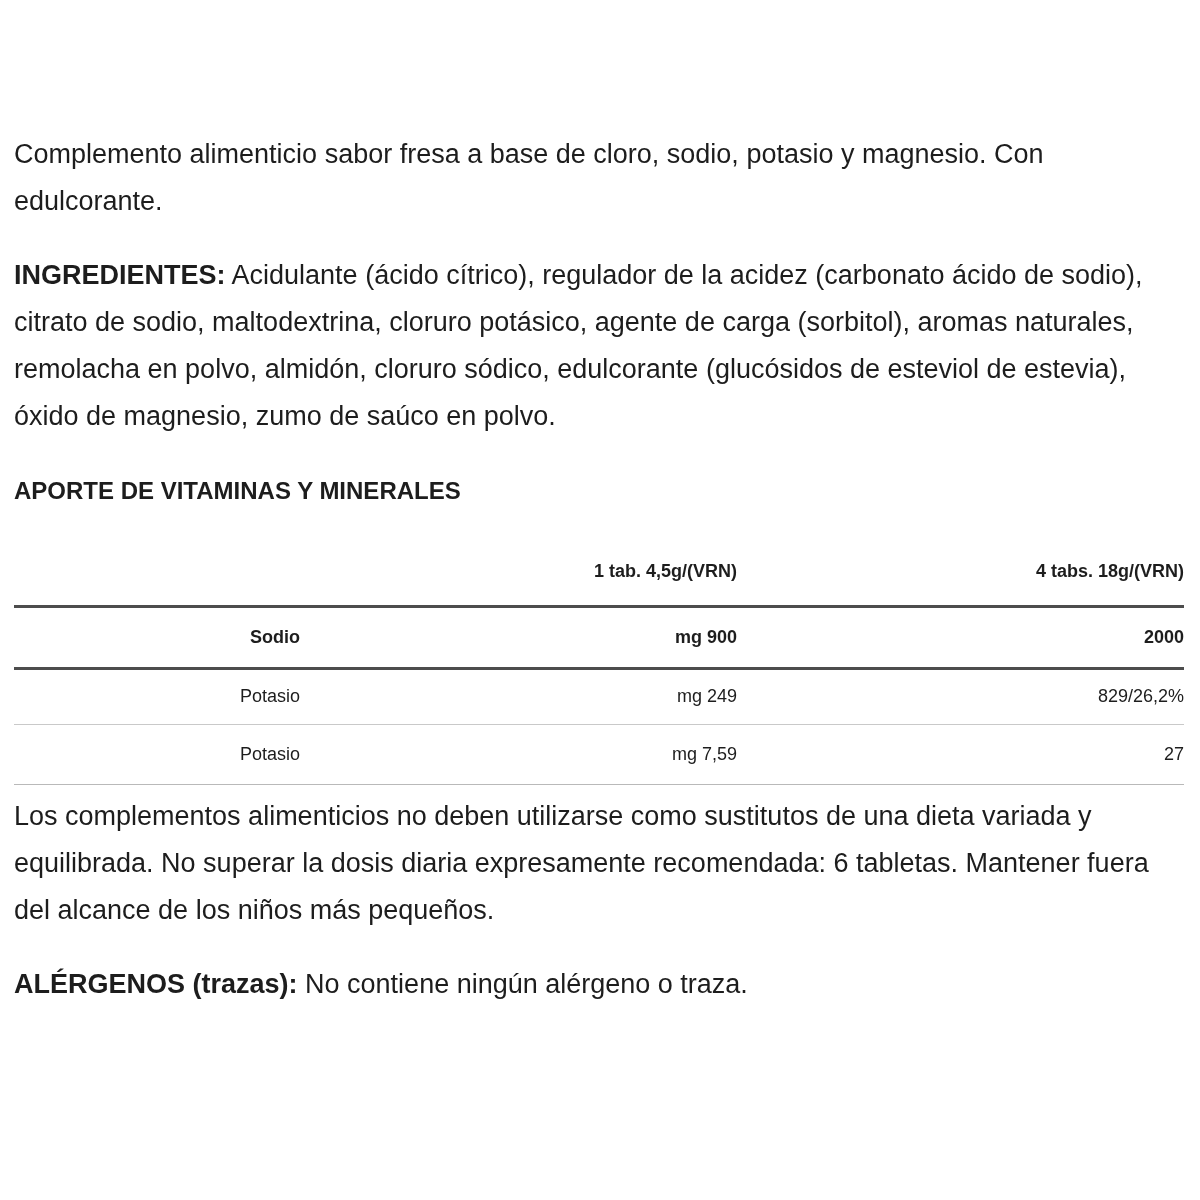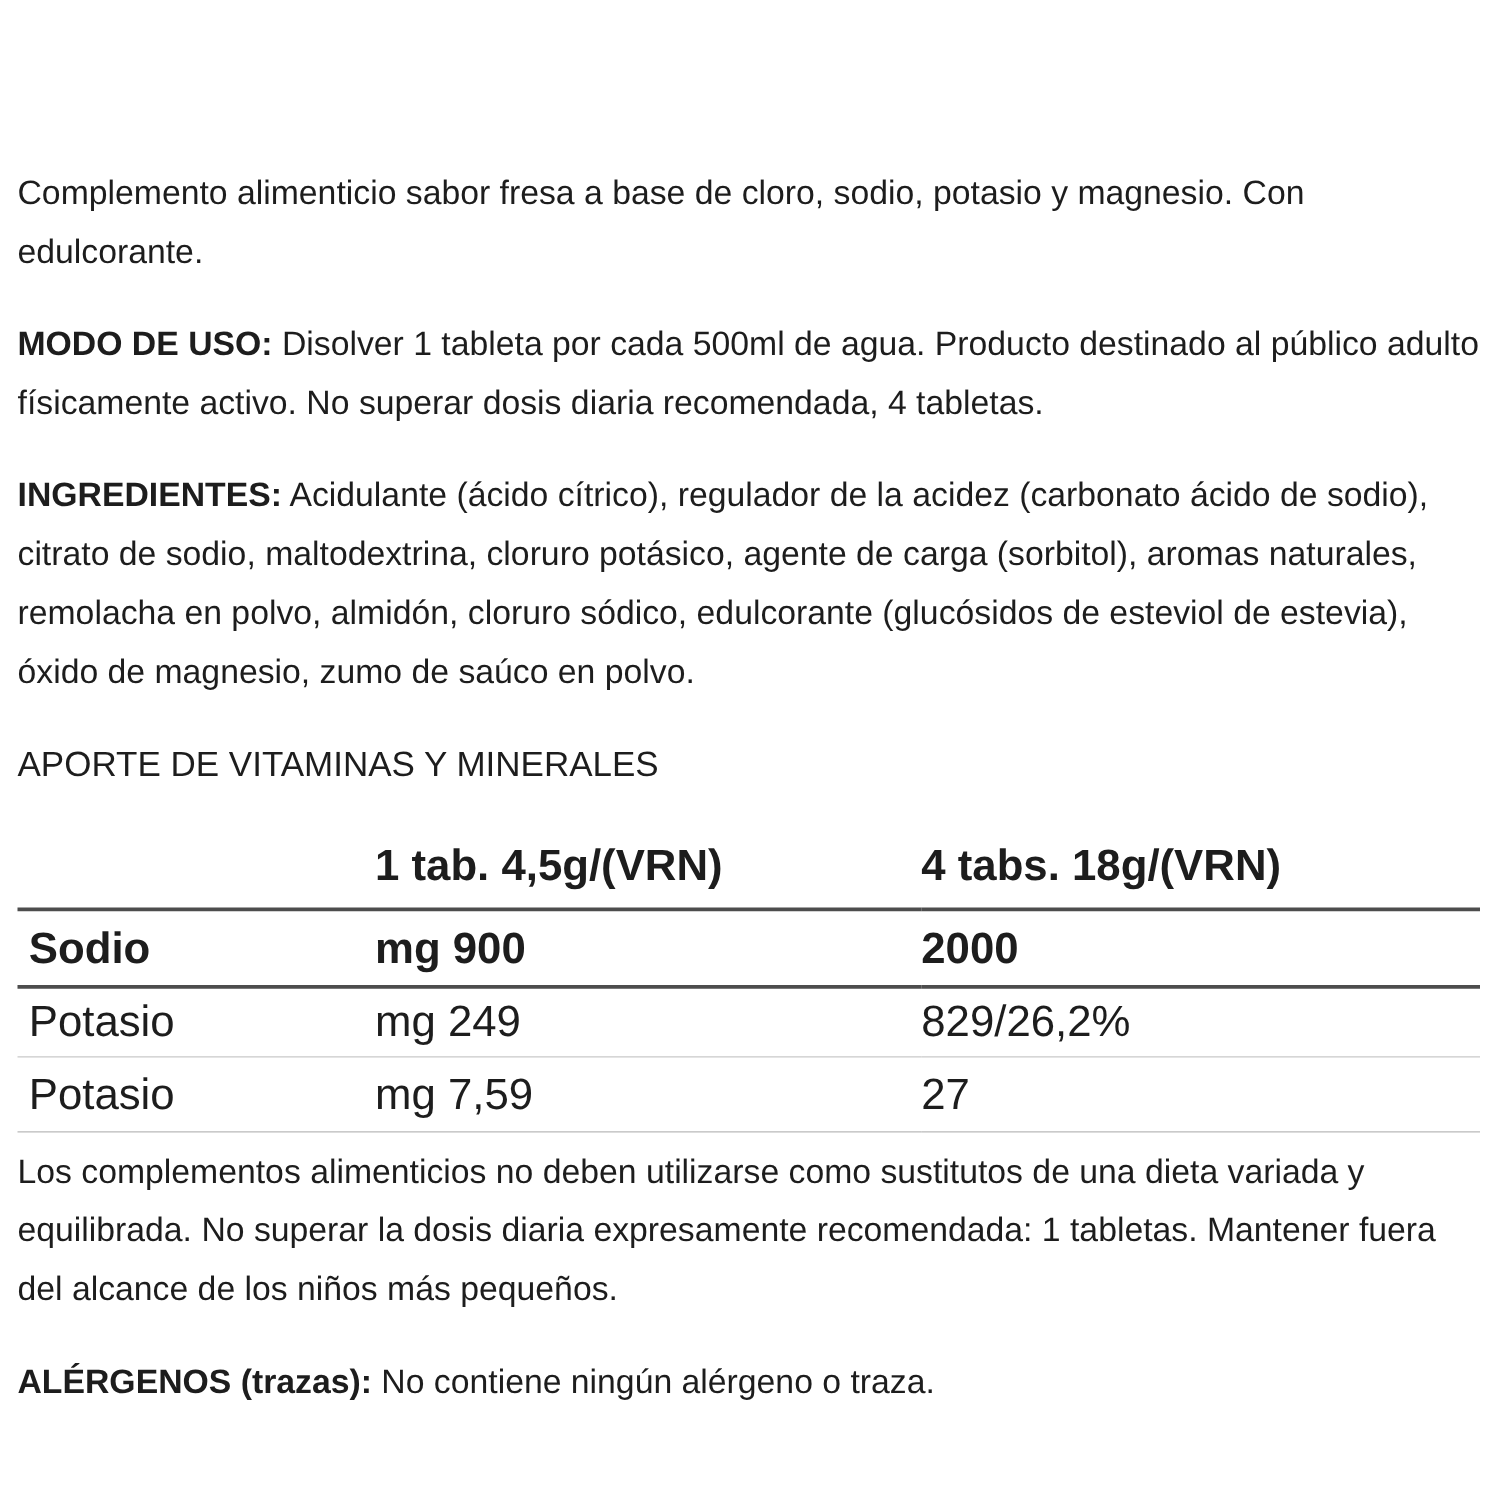--- a/index.html
+++ b/index.html
@@ -19,36 +19,36 @@
   .page {
     width: 1200px; height: 1200px;
     padding: 116px 16px 0 14px;
     font-size: 27px;
     line-height: 47px;
     margin-top: 15px;
   }
   p.block { margin-bottom: 27px; }
   .bold-label { font-weight: bold; }
   .section-heading {
-    font-weight: normal;
-    font-size: 28px;
+    font-weight: bold;
+    font-size: 24px;
     margin-top: 2px;
     margin-bottom: 16px;
   }
   table.nutrition {
     width: 100%;
     border-collapse: collapse;
     table-layout: fixed;
   }
   table.nutrition col.c1 { width: 286px; }
   table.nutrition col.c2 { width: 437px; }
   table.nutrition th, table.nutrition td {
-    text-align: left;
+    text-align: right;
     font-weight: normal;
-    font-size: 35px;
+    font-size: 18px;
     vertical-align: middle;
     padding: 0;
   }
   table.nutrition td:first-child, table.nutrition th:first-child { padding-left: 9px; }
   tr.header-row th {
     height: 76px;
     vertical-align: bottom;
     padding-bottom: 10px;
     font-weight: bold;
     border-bottom: 3px solid var(--rule-dark);
@@ -64,22 +64,20 @@
   .disclaimer { margin-top: 8px; }
   .allergens { margin-top: 27px; }
 </style>
 </head>
 <body>
 
 <div class="page">
 
   <p class="block">Complemento alimenticio sabor fresa a base de cloro, sodio, potasio y magnesio. Con edulcorante.</p>
 
-  <p class="block"><span class="bold-label">MODO DE USO:</span>
-    <span>Disolver 1 tableta por cada 500ml de agua. Producto destinado al público adulto físicamente activo. No superar dosis diaria recomendada, 4 tabletas.</span></p>
 
   <p class="block"><span class="bold-label">INGREDIENTES:</span>
     <span>Acidulante (ácido cítrico), regulador de la acidez (carbonato ácido de sodio), citrato de sodio, maltodextrina, cloruro potásico, agente de carga (sorbitol), aromas naturales, remolacha en polvo, almidón, cloruro sódico, edulcorante (glucósidos de esteviol de estevia), óxido de magnesio, zumo de saúco en polvo.</span></p>
 
   <div class="section-heading">APORTE DE VITAMINAS Y MINERALES</div>
 
   <table class="nutrition">
     <colgroup>
         <col class="c1">
         <col class="c2">
@@ -102,18 +100,18 @@
       <td>829/26,2%</td>
     </tr>
     <tr class="row-last">
       <td>Potasio</td>
       <td>mg 7,59</td>
       <td>27</td>
     </tr>
   </tbody>
     </table>
 
-  <p class="disclaimer">Los complementos alimenticios no deben utilizarse como sustitutos de una dieta variada y equilibrada. No superar la dosis diaria expresamente recomendada: 1 tabletas. Mantener fuera del alcance de los niños más pequeños.</p>
+  <p class="disclaimer">Los complementos alimenticios no deben utilizarse como sustitutos de una dieta variada y equilibrada. No superar la dosis diaria expresamente recomendada: 6 tabletas. Mantener fuera del alcance de los niños más pequeños.</p>
 
   <p class="allergens"><span class="bold-label">ALÉRGENOS (trazas):</span>
     <span>No contiene ningún alérgeno o traza.</span></p>
 
 </div>
 
 </body></html>

